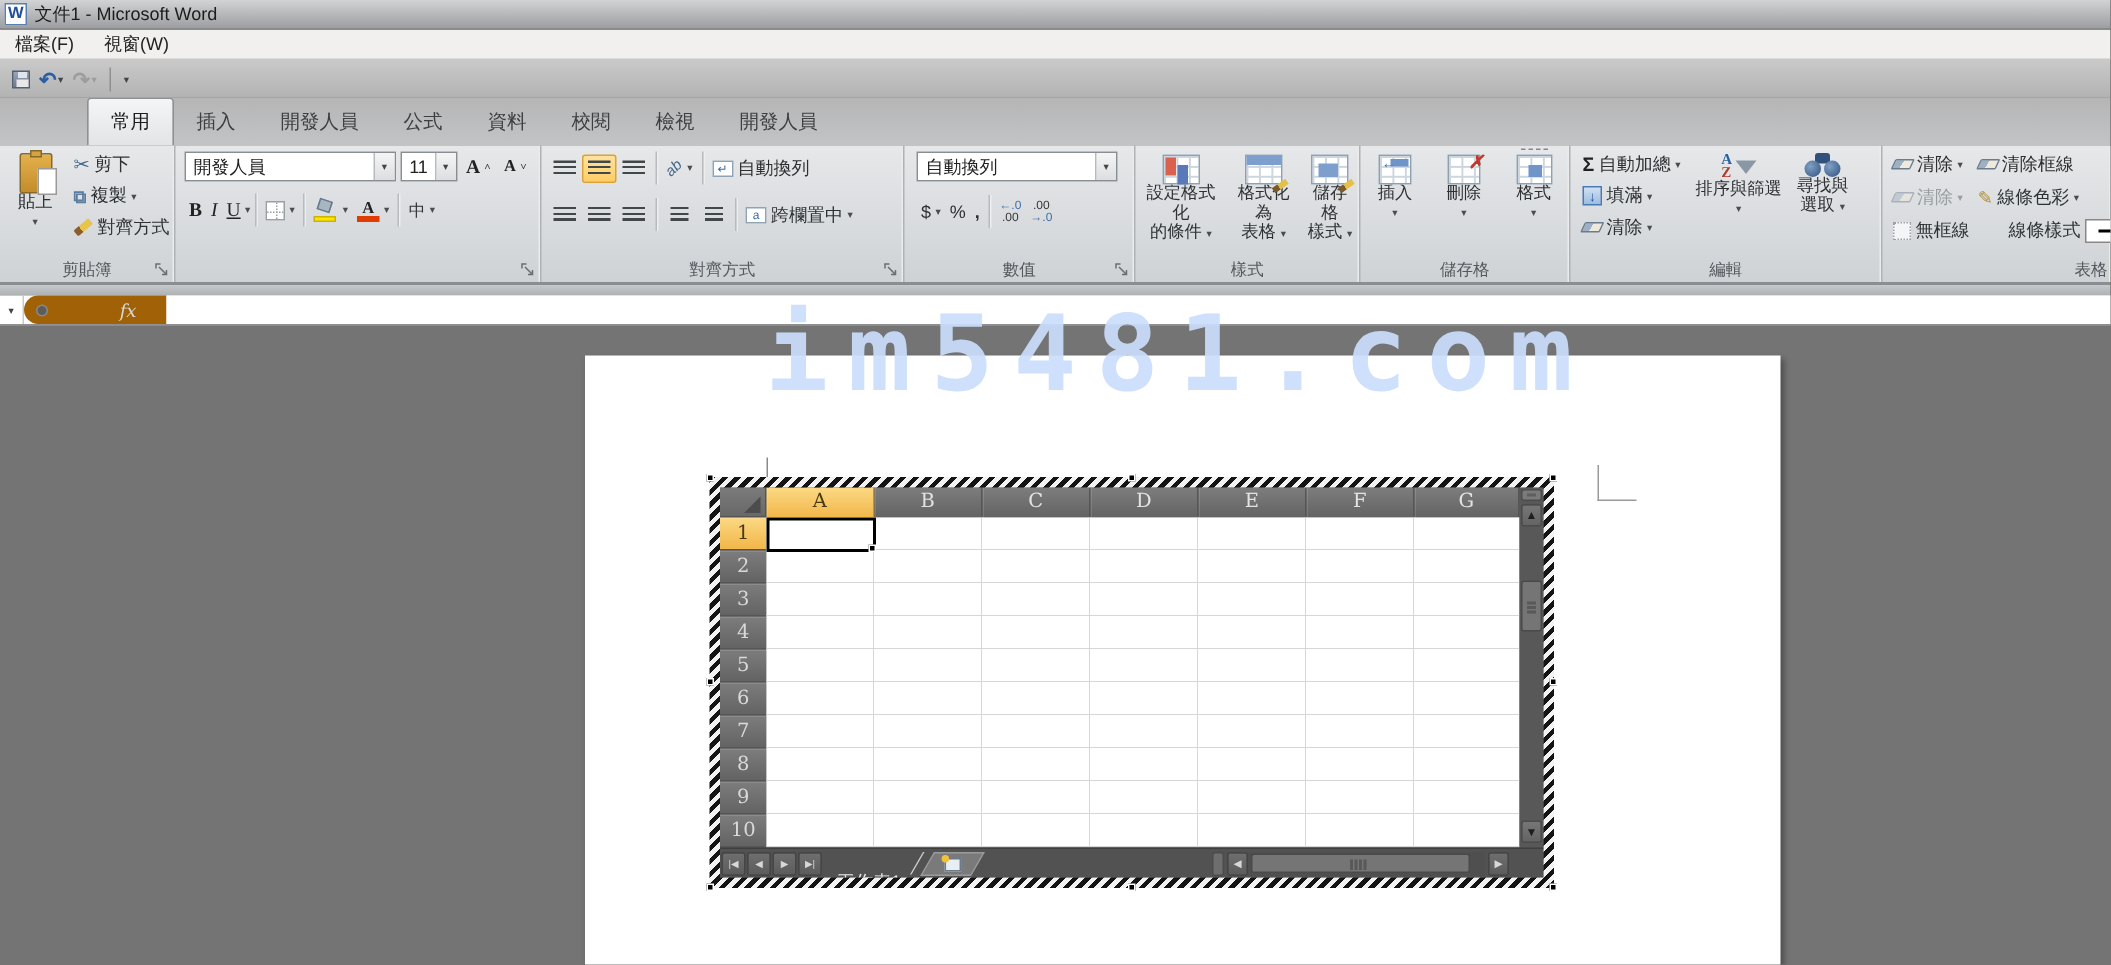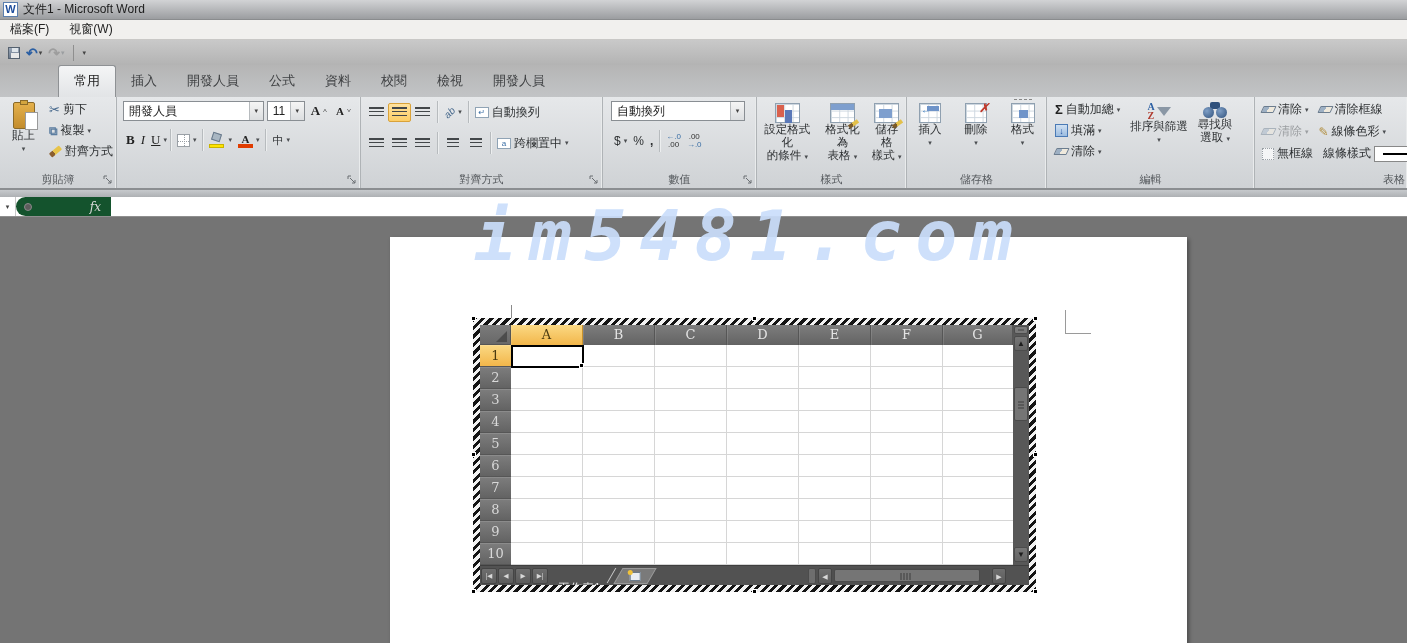--- a/index.html
+++ b/index.html
@@ -139,37 +139,37 @@
 
   
   .gapstrip { position:absolute; top:190px; left:0; width:1407px; height:7px;
     background:linear-gradient(#c6c9cc,#aeb1b4); }
   .formularow { position:absolute; top:197px; left:0; width:1407px; height:20px;
     background:#fff; border-bottom:1px solid #8f8f8f; display:flex; }
   .namebox { width:191px; display:flex; align-items:center; justify-content:center;
     font-family:"DejaVu Serif",serif; font-size:13px; color:#111; }
   .nbdd { width:16px; display:flex; align-items:center; justify-content:center; font-size:7px; color:#444;
     border-right:1px solid #c9c9c9; }
-  .fxpill { width:95px; background:#14532d; border-radius:10px 0 0 10px; display:flex;
-    align-items:center; justify-content:space-between; padding:0 10px 0 8px; }
+  .fxpill { width:95px; background:#a16207; border-radius:10px 0 0 10px; display:flex;
+    align-items:center; justify-content:space-between; padding:0 20px 0 8px; }
   .fxpill .dot { width:8px; height:8px; border-radius:50%; background:#5c5c5c; border:1px solid #8a8a8a; }
   .fxpill .fx { color:#d9d9d9; font-family:"DejaVu Serif",serif; font-style:italic; font-size:12px; }
   .fminput { flex:1; background:#fff; }
 
   
   .docarea { position:absolute; top:217px; left:0; width:1407px; height:426px; background:#747474; }
   .page { position:absolute; left:390px; top:20px; width:797px; height:420px; background:#fff;
     box-shadow:2px 2px 4px rgba(0,0,0,.35); }
   .cropmark-v { position:absolute; left:1065px; top:93px; width:1px; height:24px; background:#9a9a9a; }
   .cropmark-h { position:absolute; left:1065px; top:116px; width:26px; height:1px; background:#9a9a9a; }
   .cursor-tick { position:absolute; left:511px; top:88px; width:1px; height:14px; background:#8a8a8a; }
 
-  .watermark { position:absolute; left:474px; top:-22px; z-index:50;
+  .watermark { position:absolute; left:510px; top:-22px; z-index:50;
     font-family:"DejaVu Sans Mono",monospace; font-weight:bold; font-size:70px; letter-spacing:13px;
-    color:#cadefb; opacity:.92; pointer-events:none;font-style:italic; }
+    color:#cadefb; opacity:.92; pointer-events:none; }
 
   
   .xlobj { position:absolute; left:473px; top:101px; width:563px; height:274px;
     background:repeating-linear-gradient(135deg,#141414 0 3px,#f2f2f2 3px 6px); padding:7px; }
   .xlinner { position:relative; width:549px; height:260px; background:#606060; overflow:hidden; }
   .handle { position:absolute; width:5px; height:5px; background:#000; border:1px solid #fff; z-index:5; }
 
   .xl-corner { position:absolute; left:0; top:0; width:31px; height:20px;
     background:linear-gradient(#7b7b7b,#686868); border-right:1px solid #555; border-bottom:1px solid #555; }
   .xl-corner i { position:absolute; right:3px; bottom:2px; width:0; height:0;
@@ -579,21 +579,21 @@
           <span class="ic-eraser dim"></span>
           <span>清除</span>
           <span class="dd dim">▾</span>
         </div>
         <div class="sb">
           <span class="g-pencil">✎</span>
           <span>線條色彩</span>
           <span class="dd">▾</span>
         </div>
       </div>
-      <div style="display:flex;gap:4px;margin-top:3px;align-items:flex-end;">
+      <div style="display:flex;gap:20px;margin-top:3px;align-items:flex-end;">
         <div class="sb">
           <span class="ic-nobrd"></span>
           <span>無框線</span>
         </div>
         <div class="sb">
           <span>線條樣式</span>
           <span class="linecombo">
               <i></i>
             </span>
         </div>

